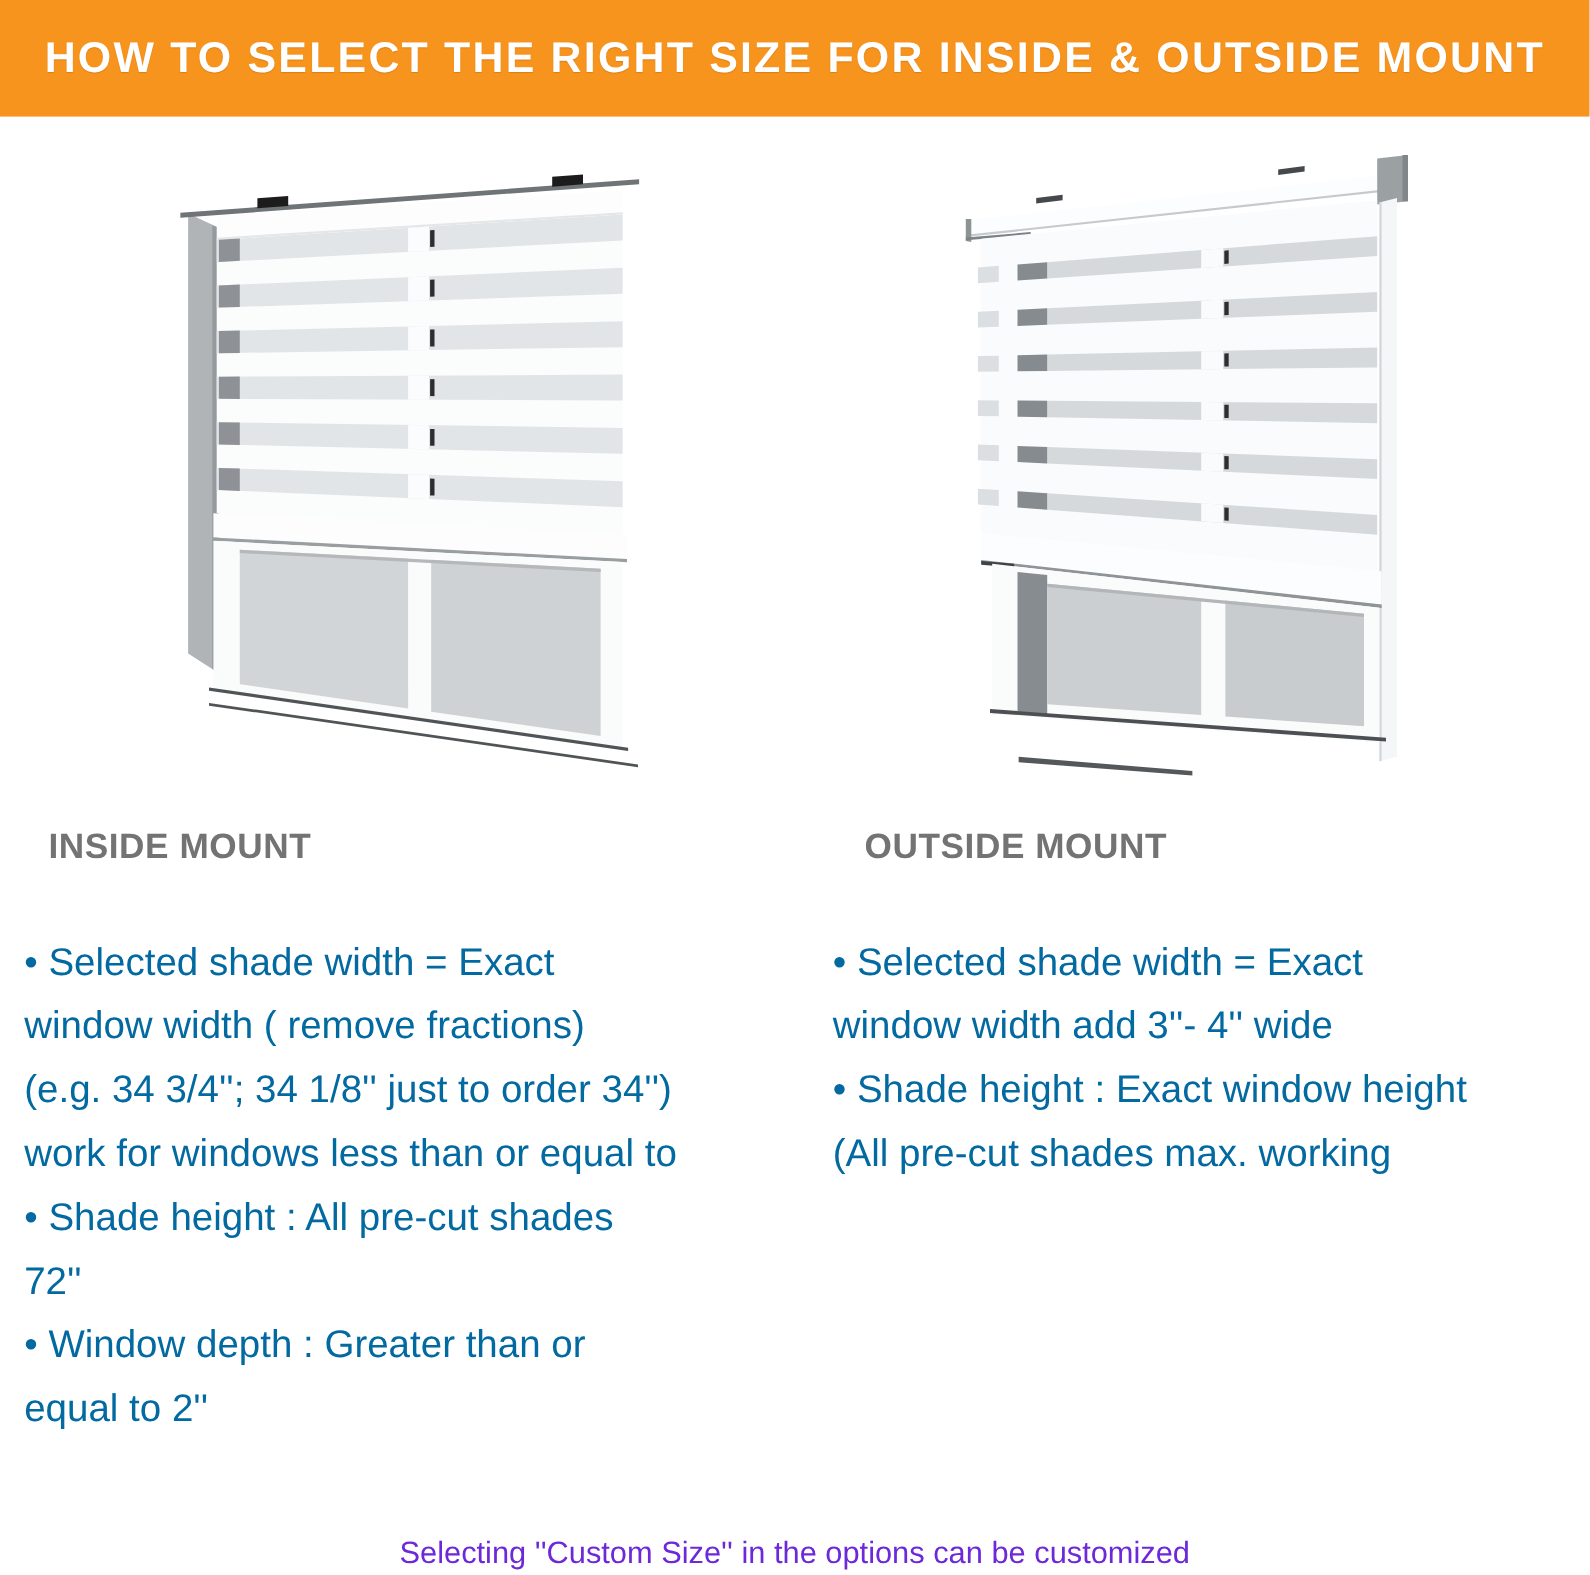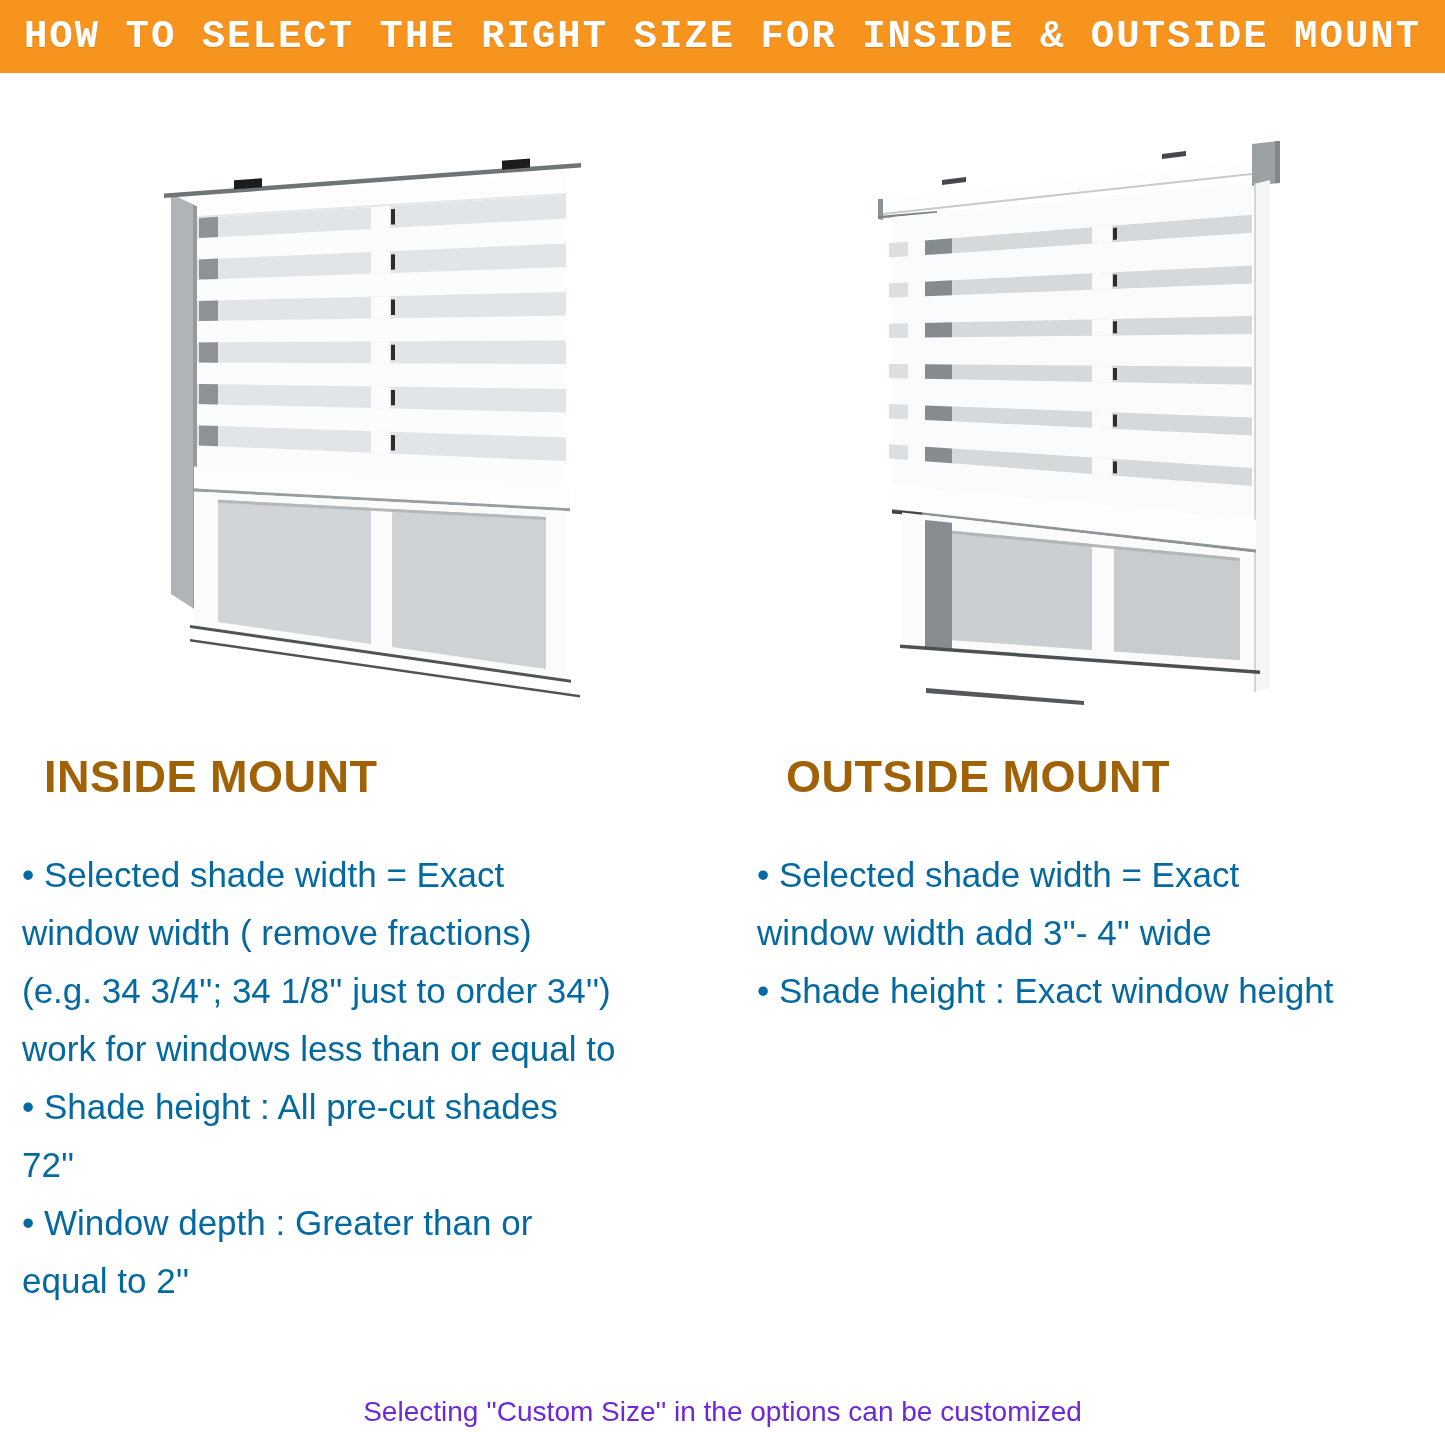--- a/index.html
+++ b/index.html
@@ -1,34 +1,34 @@
 <!DOCTYPE html>
 <html><head>
 <meta charset="utf-8">
 <style>
   html,body{margin:0;padding:0;}
   body{
     width:1445px;height:1432px;position:relative;background:#ffffff;
     font-family:"Liberation Sans", sans-serif;overflow:hidden;
   }
   .banner{
-    position:absolute;top:0;left:0;width:1445px;height:73px;
-    background:#F7941E;display:flex;align-items:center;justify-content:center;font-family:Liberation Mono, monospace;
+    position:absolute;top:0;left:0;width:1445px;height:106px;
+    background:#F7941E;display:flex;align-items:center;justify-content:center;
   }
   .banner h1{
     margin:0;color:#ffffff;font-size:39px;font-weight:bold;letter-spacing:2px;
     text-shadow:0 1px 1px rgba(160,90,0,.35);white-space:nowrap;
   }
   figure{margin:0;padding:0;position:absolute;}
   .fig-inside{left:134px;top:142px;width:520px;height:560px;}
   .fig-outside{left:842px;top:132px;width:520px;height:580px;}
   .fig-inside svg,.fig-outside svg{display:block;width:100%;height:100%;}
   h2.mount{
-    position:absolute;margin:0;color:#a16207;font-weight:bold;
-    font-size:45px;letter-spacing:0.5px;white-space:nowrap;
+    position:absolute;margin:0;color:#737373;font-weight:bold;
+    font-size:32px;letter-spacing:0.5px;white-space:nowrap;
   }
   .h-inside{left:44px;top:751px;}
   .h-outside{left:786px;top:751px;}
   .col{position:absolute;top:846px;color:#0369a1;font-size:35px;}
   .col p{margin:0;line-height:58px;white-space:nowrap;}
   .col-inside{left:22px;width:690px;}
   .col-outside{left:757px;width:670px;}
   .footer{
     position:absolute;left:0;top:1396px;width:1445px;text-align:center;
     color:#6d28d9;font-size:28px;
@@ -155,17 +155,18 @@
     <p>• Shade height : All pre-cut shades</p>
     <p>72''</p>
     <p>• Window depth : Greater than or</p>
     <p>equal to 2''</p>
   </div>
 
   <div class="col col-outside">
     <p>• Selected shade width = Exact</p>
     <p>window width add 3''- 4'' wide</p>
     <p>• Shade height : Exact window height</p>
+    <p>(All pre-cut shades max. working</p>
   </div>
 
   <div class="footer">Selecting ''Custom Size'' in the options can be customized</div>
 
 </div>
 
 </body></html>

